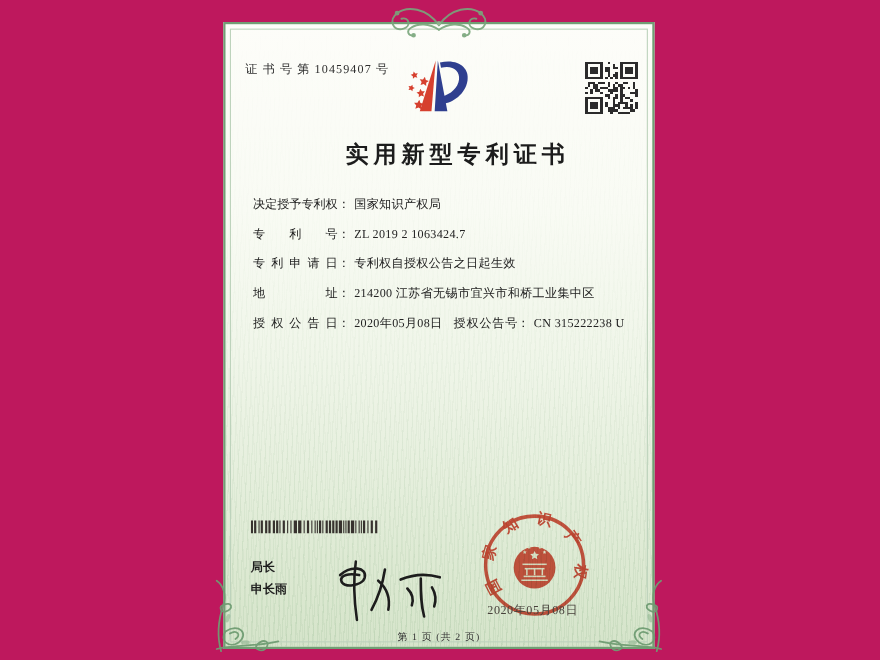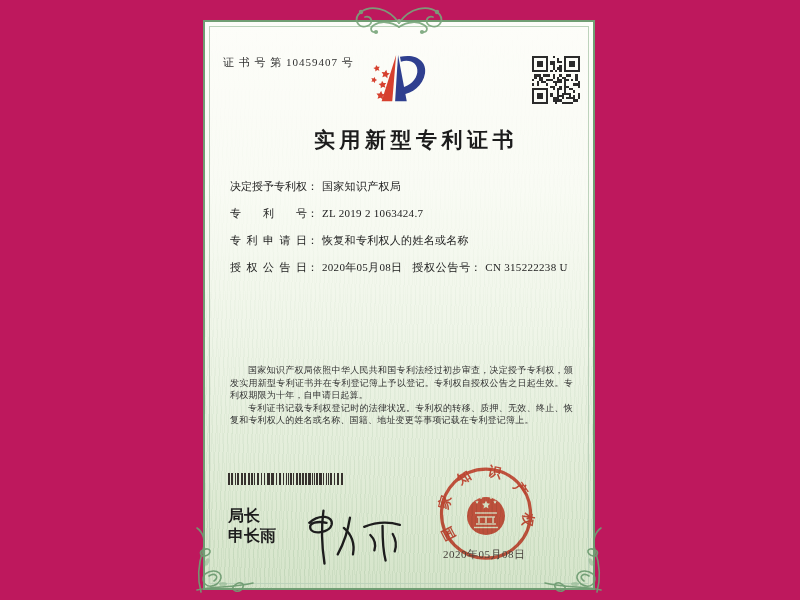--- a/index.html
+++ b/index.html
@@ -23,21 +23,21 @@
   .field-row{margin-bottom:16px;line-height:11px;white-space:nowrap;}
   .flabel{display:inline-block;width:77px;text-align:justify;text-align-last:justify;vertical-align:top;}
   .fvalue{margin-left:4px;letter-spacing:0.3px;}
   .pair2{margin-left:10px;}
   .pair2 .flabel{width:58px;}
   .paras{position:absolute;left:27px;top:344px;width:343px;font-size:9px;line-height:12.5px;
          text-align:justify;color:#333;letter-spacing:0.2px;}
   .paras p{margin:0;text-indent:2em;}
   .barcode{position:absolute;left:25px;top:453px;width:115px;height:12px;}
   .sign-block{position:absolute;left:25px;top:486px;font-family:"Liberation Sans","DejaVu Sans",sans-serif;
-         font-weight:600;font-size:16px;line-height:20px;color:#1d1d1d;}
+         font-weight:600;font-size:11px;line-height:20px;color:#1d1d1d;}
   .signature{position:absolute;left:94px;top:478px;width:112px;height:72px;}
   .seal{position:absolute;left:233px;top:443px;width:100px;height:100px;mix-blend-mode:multiply;opacity:.95;}
   .seal-date{position:absolute;left:240px;top:527px;font-size:11px;letter-spacing:0.5px;color:#47413b;z-index:6;}
   .page-footer{position:absolute;left:0;top:553px;width:100%;text-align:center;font-size:9px;letter-spacing:1px;color:#333;}
   .flourish{position:absolute;top:-17px;left:50%;transform:translateX(-50%);width:150px;height:36px;z-index:3;}
   .corner{position:absolute;width:66px;height:76px;z-index:3;}
   .corner-bl{left:-10px;bottom:-4px;}
   .corner-br{right:-10px;bottom:-4px;transform:scaleX(-1);}
   svg{display:block;}
 </style>
@@ -336,31 +336,30 @@
     <div class="title">实用新型专利证书</div>
 
     <div class="fields">
       <div class="field-row">
         <span class="flabel">决定授予专利权</span><span>：</span><span class="fvalue">国家知识产权局</span>
       </div>
       <div class="field-row">
         <span class="flabel">专利号</span><span>：</span><span class="fvalue">ZL 2019 2 1063424.7</span>
       </div>
       <div class="field-row">
-        <span class="flabel">专利申请日</span><span>：</span><span class="fvalue">恢复和专利权人的姓名或名称</span>
+        <span class="flabel">专利申请日</span><span>：</span><span class="fvalue">专利权自授权公告之日起生效</span>
+      </div>
+      <div class="field-row">
+        <span class="flabel">地址</span><span>：</span><span class="fvalue">214200 江苏省无锡市宜兴市和桥工业集中区</span>
       </div>
       <div class="field-row">
         <span class="flabel">授权公告日</span><span>：</span><span class="fvalue">2020年05月08日</span><span class="pair2"><span class="flabel">授权公告号</span><span>：</span><span class="fvalue">CN 315222238 U</span></span>
       </div>
     </div>
 
-    <div class="paras">
-      <p>国家知识产权局依照中华人民共和国专利法经过初步审查，决定授予专利权，颁发实用新型专利证书并在专利登记簿上予以登记。专利权自授权公告之日起生效。专利权期限为十年，自申请日起算。</p>
-      <p>专利证书记载专利权登记时的法律状况。专利权的转移、质押、无效、终止、恢复和专利权人的姓名或名称、国籍、地址变更等事项记载在专利登记簿上。</p>
-    </div>
 
     <div class="barcode">
       <svg id="bcsvg" viewBox="0 0 115 12" width="115" height="12" preserveAspectRatio="none">
           <rect x="0" y="0" width="2" height="12" fill="#37322e"></rect>
           <rect x="3" y="0" width="2" height="12" fill="#37322e"></rect>
           <rect x="7" y="0" width="1" height="12" fill="#37322e"></rect>
           <rect x="9" y="0" width="2" height="12" fill="#37322e"></rect>
           <rect x="13" y="0" width="2" height="12" fill="#37322e"></rect>
           <rect x="16" y="0" width="2" height="12" fill="#37322e"></rect>
           <rect x="20" y="0" width="2" height="12" fill="#37322e"></rect>
@@ -441,14 +440,15 @@
             <path d="M41,54 H59"></path>
             <path d="M43,54 V60 M50,54 V60 M57,54 V60"></path>
             <path d="M40,61 H60"></path>
             <path d="M38,64.5 H62"></path>
           </g>
         </g>
       </svg>
     </div>
     <div class="seal-date">2020年05月08日</div>
 
+    <div class="page-footer">第 1 页 (共 2 页)</div>
   </div>
 </div>
 
 </body></html>

